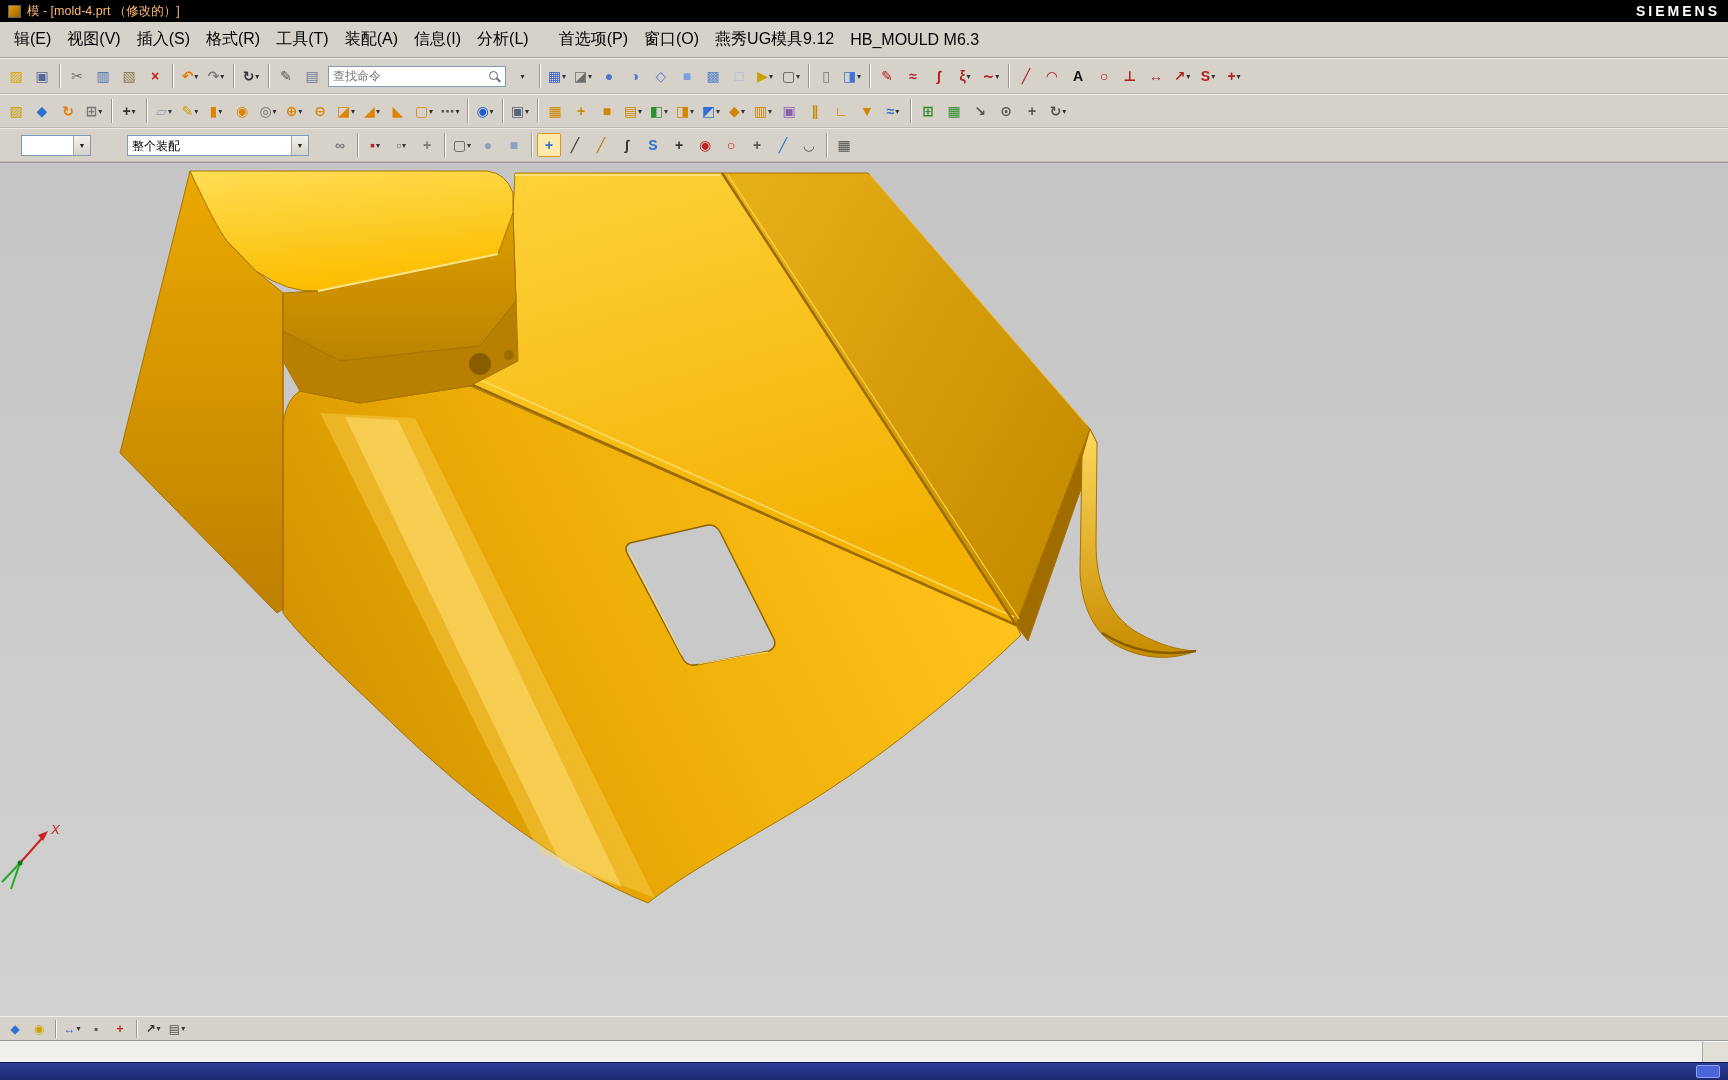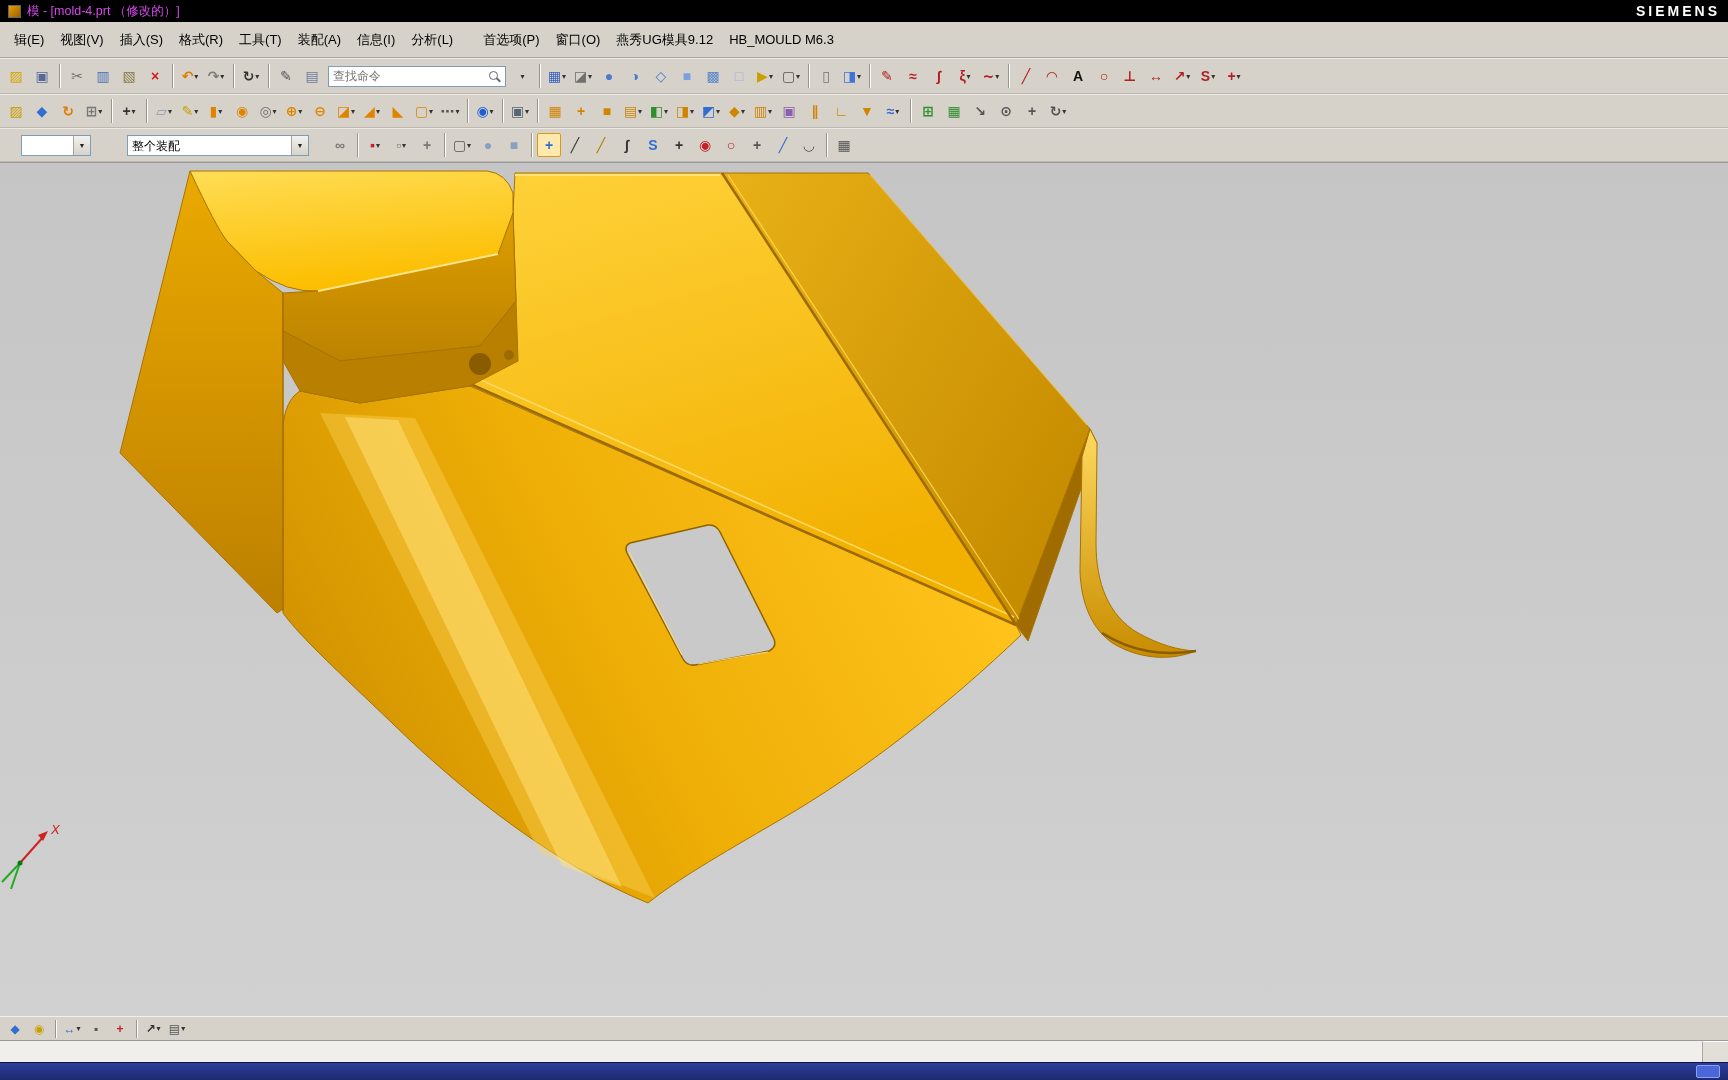--- a/index.html
+++ b/index.html
@@ -2,26 +2,26 @@
 <html><head>
 <meta charset="utf-8">
 <style>
   *{margin:0;padding:0;box-sizing:border-box}
   html,body{width:1728px;height:1080px;overflow:hidden}
   body{font-family:"Liberation Sans","DejaVu Sans",sans-serif;font-size:12px;background:#d4d0c8;color:#000}
 
   
   .titlebar{height:22px;background:#000;display:flex;align-items:center;padding:0 8px;gap:6px}
   .app-icon{width:13px;height:13px;background:linear-gradient(135deg,#e8a000,#9a6000);border:1px solid #666;flex:0 0 auto}
-  .title-text{color:#d946ef;font-size:12.5px;white-space:nowrap}
+  .title-text{color:#fdba74;font-size:12.5px;white-space:nowrap}
   .brand{margin-left:auto;color:#fff;font-weight:bold;font-size:14px;letter-spacing:3px}
 
   
   .menubar{height:36px;background:#d6d2ca;display:flex;align-items:center;padding:0 6px;border-bottom:1px solid #aaa69e}
-  .menu-item{padding:4px 8px;font-size:13px;white-space:nowrap;cursor:default}
+  .menu-item{padding:4px 8px;font-size:16px;white-space:nowrap;cursor:default}
   .menu-item.gap{margin-left:14px}
 
   
   .toolbar-row{display:flex;align-items:center;background:#d6d2ca;padding:0 3px;border-bottom:1px solid #bcb8b0;border-top:1px solid #eceae6}
   .row1{height:36px}.row2{height:34px}.row3{height:34px}
   .tb-btn{height:24px;min-width:24px;display:flex;align-items:center;justify-content:center;position:relative;border:1px solid transparent;border-radius:2px;margin:0 1px;cursor:default}
   .tb-btn.active{background:#ffe9ad;border:1px solid #d99a1a}
   .tb-btn .ic{font-size:14px;line-height:1;font-weight:600}
   .tb-btn .dd{font-size:8px;color:#333;margin-left:1px}
   .tb-sep{width:1px;height:24px;background:#9a968e;box-shadow:1px 0 0 #fff;margin:0 4px;flex:0 0 auto}

